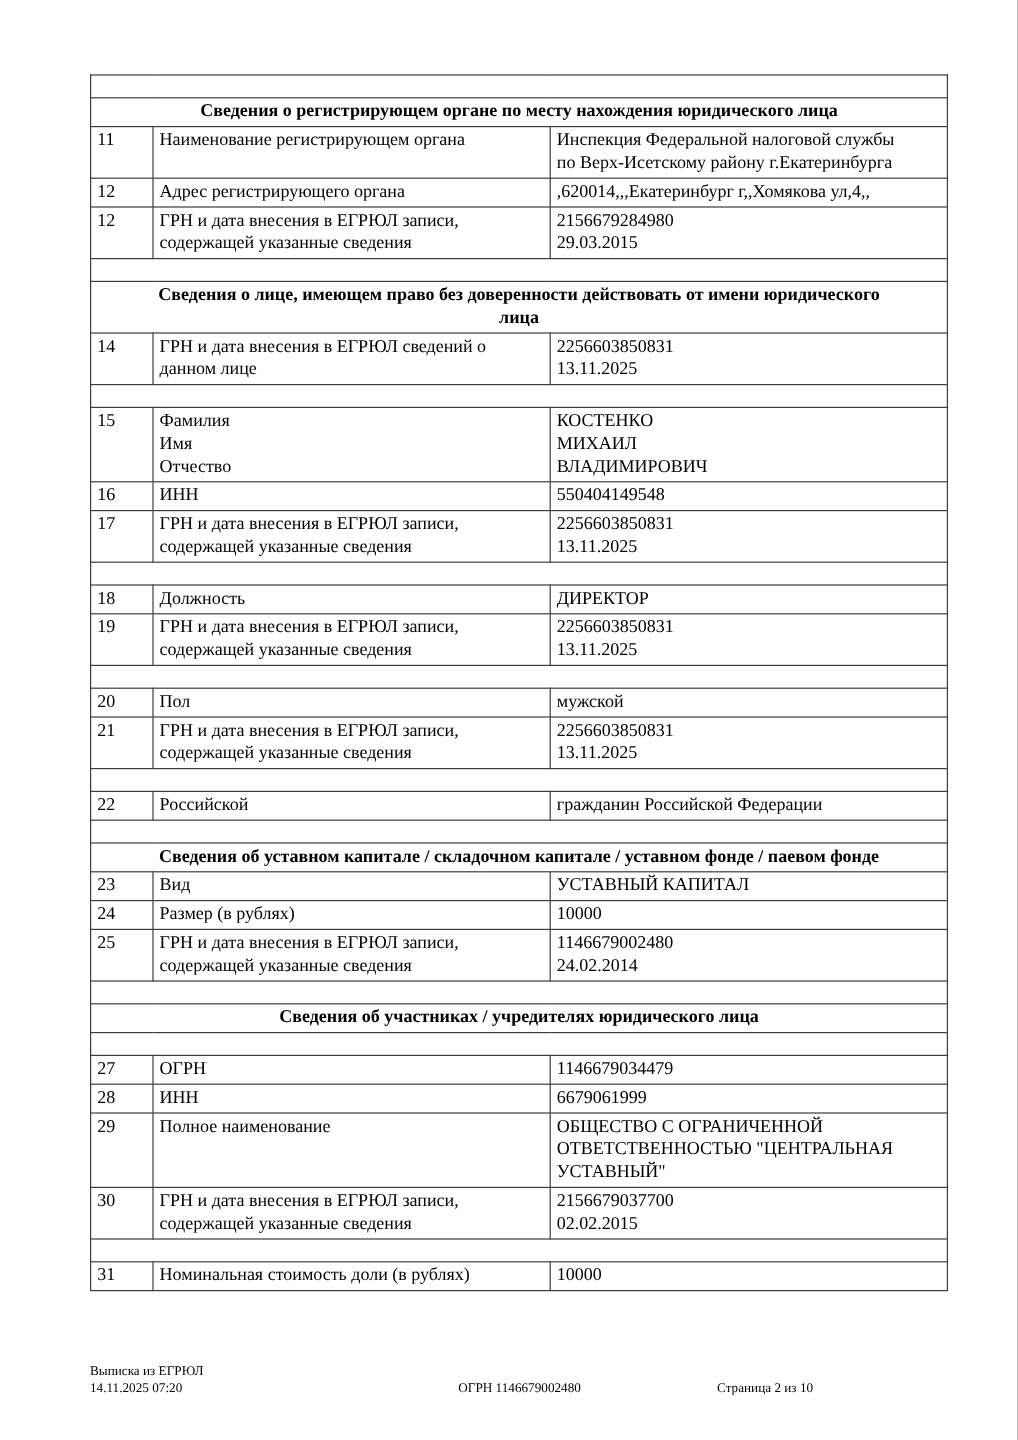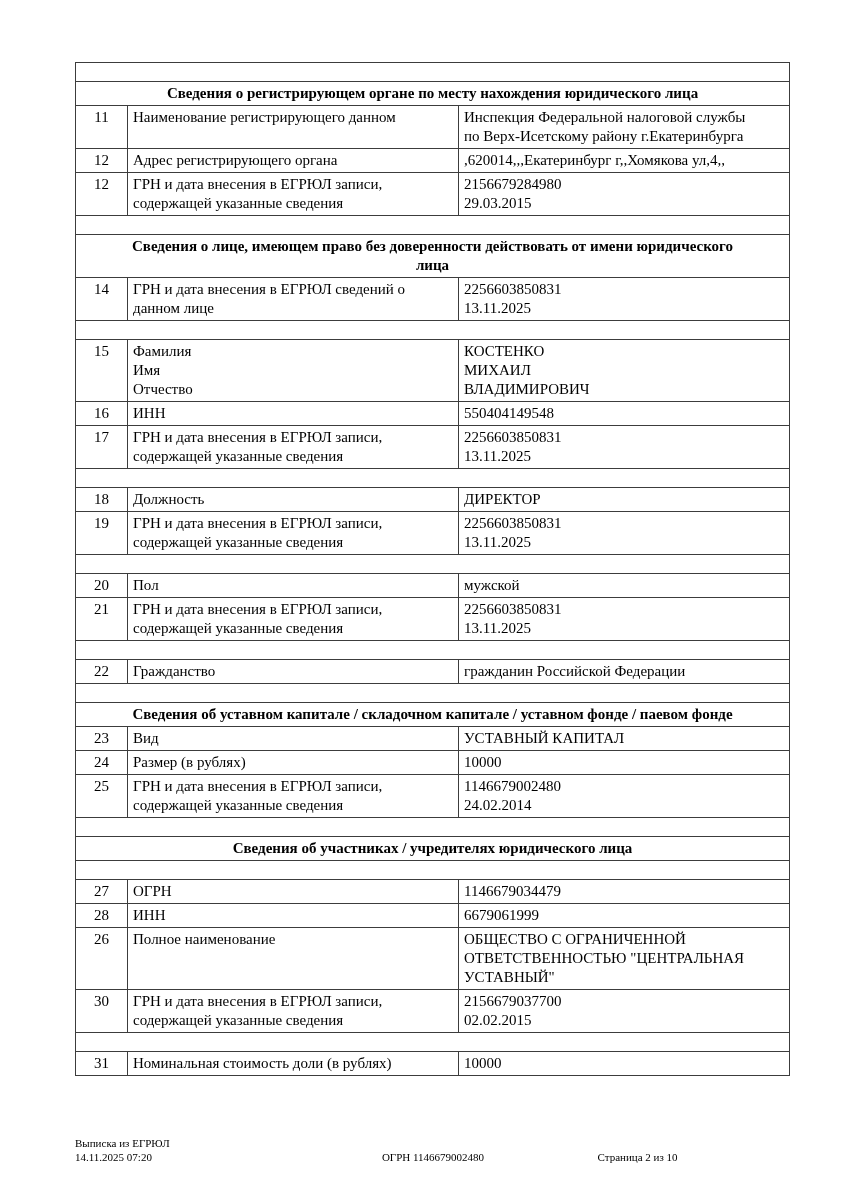--- a/index.html
+++ b/index.html
@@ -27,21 +27,21 @@
   table.egrul col.c-value { width: 331px; }
   table.egrul td {
     border: 1px solid #3c3c3c;
     font-size: 15px;
     line-height: 19px;
     vertical-align: top;
     padding: 2px 5px;
     white-space: pre-line;
     overflow: hidden;
   }
-  td.num { text-align: center; padding-left: 1px; padding-right: 1px; }
+  td.num { text-align: left; padding-left: 1px; padding-right: 1px; }
   tr.sect td {
     font-weight: bold;
     text-align: center;
     padding: 2px 8px;
   }
   tr.spacer td { height: 19px; padding: 0; }
   tr.gap td    { height: 19px; padding: 0; }
   .footer {
     position: absolute;
     left: 75px;
@@ -71,21 +71,21 @@
     <tbody>
       <tr class="spacer">
           <td colspan="3"></td>
         </tr>
 
       <tr class="sect">
         <td colspan="3">Сведения о регистрирующем органе по месту нахождения юридического лица</td>
       </tr>
       <tr>
         <td class="num">11</td>
-        <td>Наименование регистрирующего данном</td>
+        <td>Наименование регистрирующем органа</td>
         <td>Инспекция Федеральной налоговой службы
 по Верх-Исетскому району г.Екатеринбурга</td>
       </tr>
       <tr>
         <td class="num">12</td>
         <td>Адрес регистрирующего органа</td>
         <td>,620014,,,Екатеринбург г,,Хомякова ул,4,,</td>
       </tr>
       <tr>
         <td class="num">12</td>
@@ -170,21 +170,21 @@
         <td>2256603850831
 13.11.2025</td>
       </tr>
 
       <tr class="gap">
           <td colspan="3"></td>
         </tr>
 
       <tr>
         <td class="num">22</td>
-        <td>Гражданство</td>
+        <td>Российской</td>
         <td>гражданин Российской Федерации</td>
       </tr>
 
       <tr class="gap">
           <td colspan="3"></td>
         </tr>
 
       <tr class="sect">
         <td colspan="3">Сведения об уставном капитале / складочном капитале / уставном фонде / паевом фонде</td>
       </tr>
@@ -222,21 +222,21 @@
         <td class="num">27</td>
         <td>ОГРН</td>
         <td>1146679034479</td>
       </tr>
       <tr>
         <td class="num">28</td>
         <td>ИНН</td>
         <td>6679061999</td>
       </tr>
       <tr>
-        <td class="num">26</td>
+        <td class="num">29</td>
         <td>Полное наименование</td>
         <td>ОБЩЕСТВО С ОГРАНИЧЕННОЙ
 ОТВЕТСТВЕННОСТЬЮ "ЦЕНТРАЛЬНАЯ
 УСТАВНЫЙ"</td>
       </tr>
       <tr>
         <td class="num">30</td>
         <td>ГРН и дата внесения в ЕГРЮЛ записи,
 содержащей указанные сведения</td>
         <td>2156679037700

